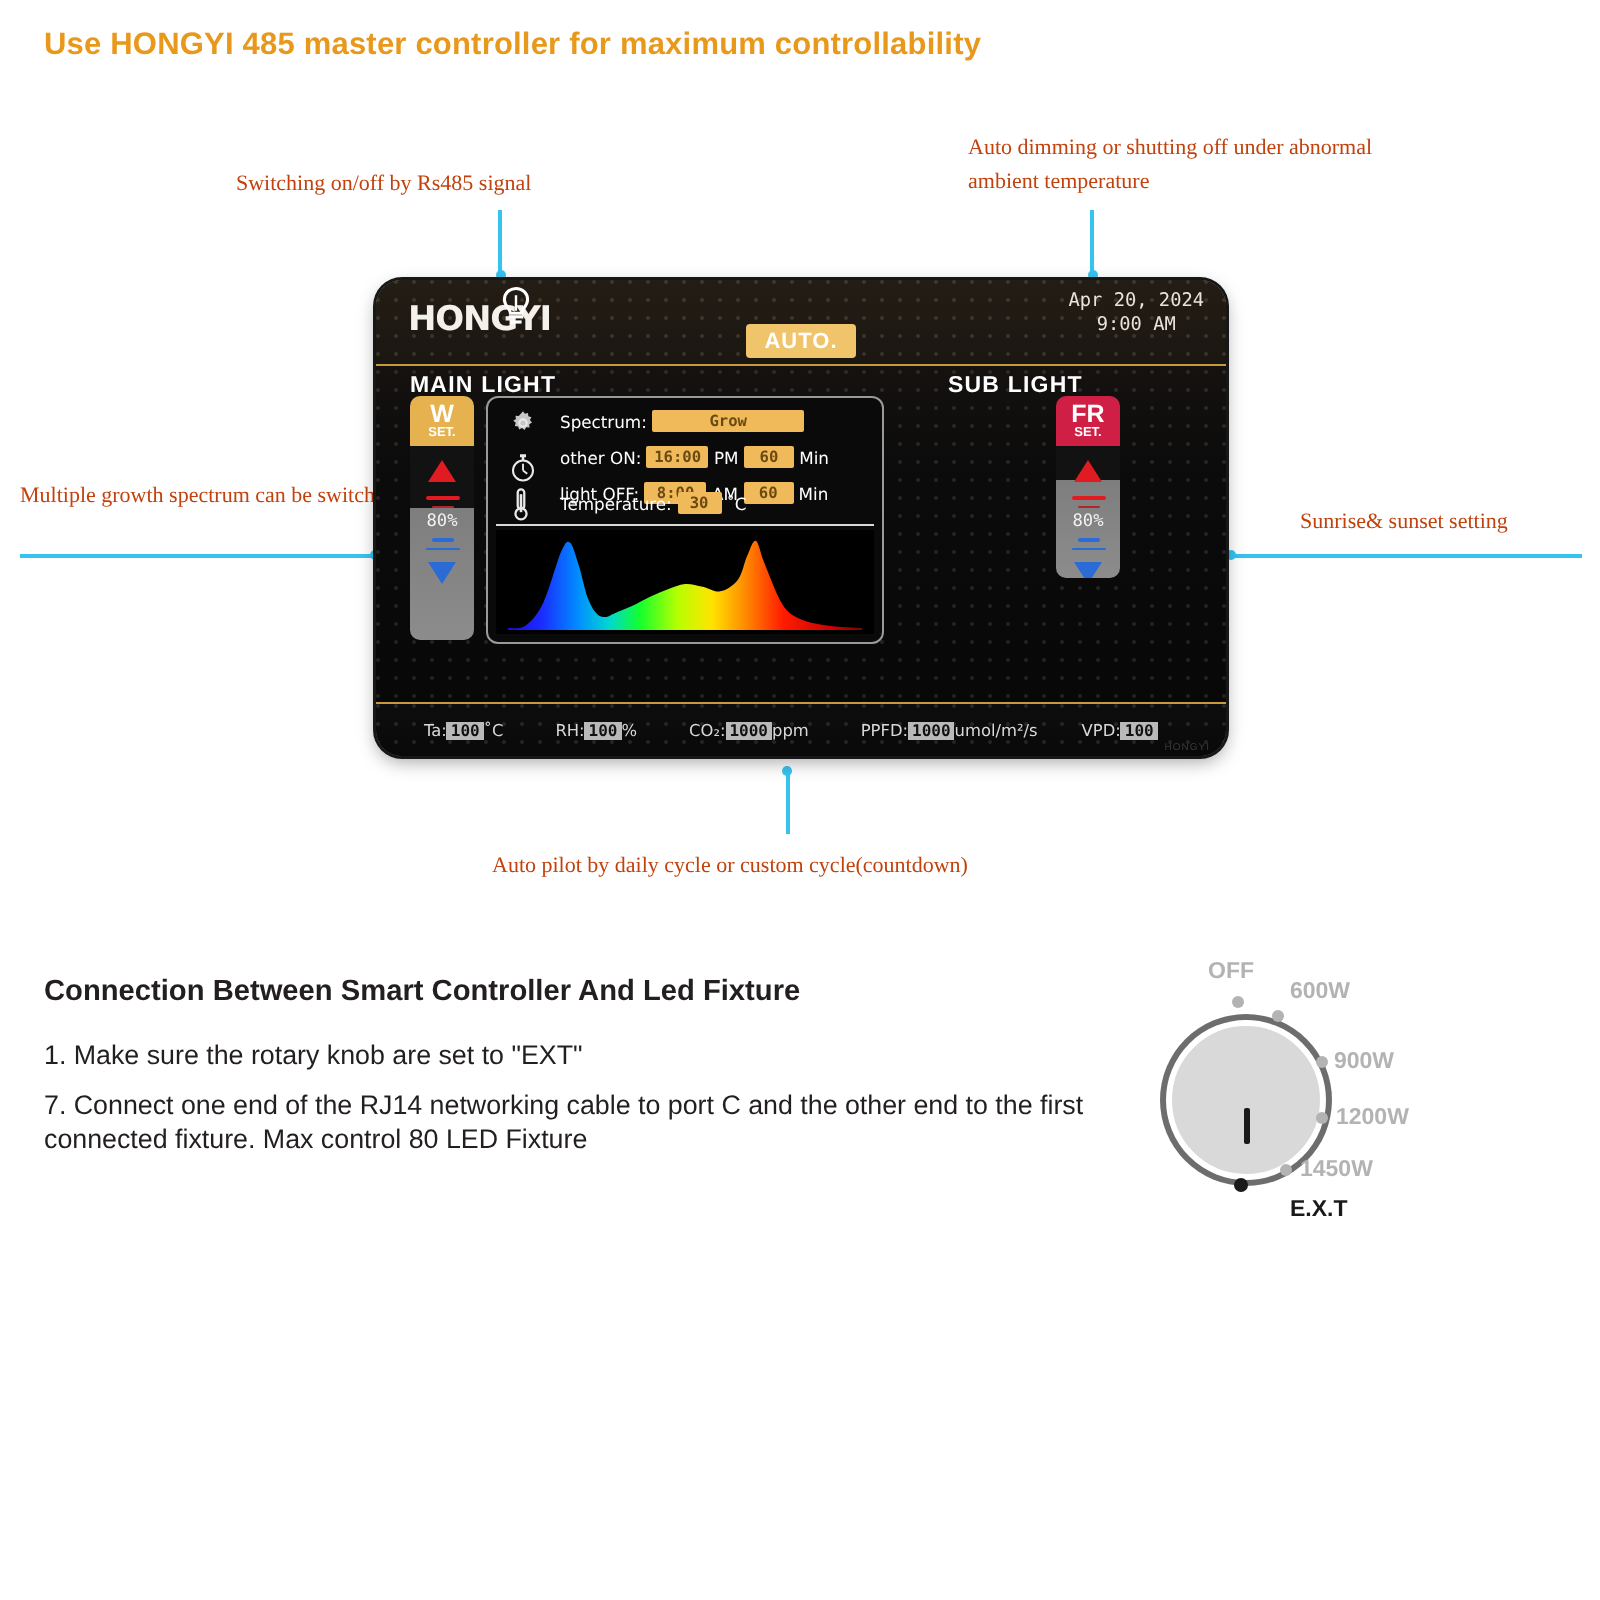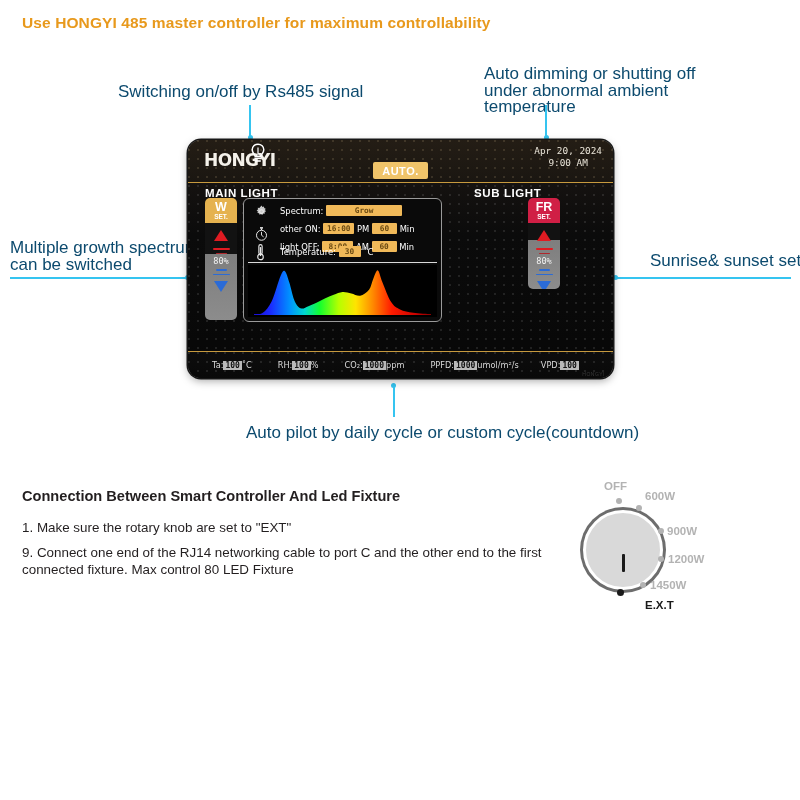--- a/index.html
+++ b/index.html
@@ -9,21 +9,21 @@
   }
   .abs{position:absolute;}
 
   
   #headline{
     left:22px;top:14px;width:700px;
     font-size:15.5px;font-weight:bold;color:#E8991C;letter-spacing:.1px;
   }
 
   
-  .callout{font-size:17px;line-height:16.5px;color:#0c4a6e;}
+  .callout{font-size:11px;line-height:16.5px;color:#c2410c;font-family:Liberation Serif, serif;}
   #callout-switching{left:118px;top:84px;width:260px;}
   #callout-autodim{left:484px;top:66px;width:230px;}
   #callout-spectrum{left:10px;top:240px;width:190px;}
   #callout-sunrise{left:650px;top:253px;width:200px;}
   #callout-autopilot{left:246px;top:425px;width:330px;white-space:nowrap;}
 
   
   .cline{background:#35C4F0;}
   .cdot{background:#35C4F0;border-radius:50%;width:5px;height:5px;}
   .vline{width:2px;}
@@ -277,21 +277,21 @@
     </div>
     <div class="stat" style="margin-left:22px;">
       <span>VPD:</span><b>100</b>
     </div>
   </div>
   <div class="abs" id="watermark">HONGYI</div>
 </div>
 
 <div class="abs" id="conn-title">Connection Between Smart Controller And Led Fixture</div>
 <div class="conn-step" id="step1">1. Make sure the rotary knob are set to "EXT"</div>
-<div class="conn-step" id="step2">9. Connect one end of the RJ14 networking cable to port C and the other end to the first connected fixture. Max control 80 LED Fixture</div>
+<div class="conn-step" id="step2">7. Connect one end of the RJ14 networking cable to port C and the other end to the first connected fixture. Max control 80 LED Fixture</div>
 
 <div class="abs" id="knob-wrap">
   <div id="knob">
     <div id="knob-line"></div>
   </div>
 
   <div class="knob-lab" style="left:29px;top:2px;">OFF</div>
   <div class="knob-dot" style="left:41px;top:20px;"></div>
 
   <div class="knob-lab" style="left:70px;top:12px;">600W</div>

